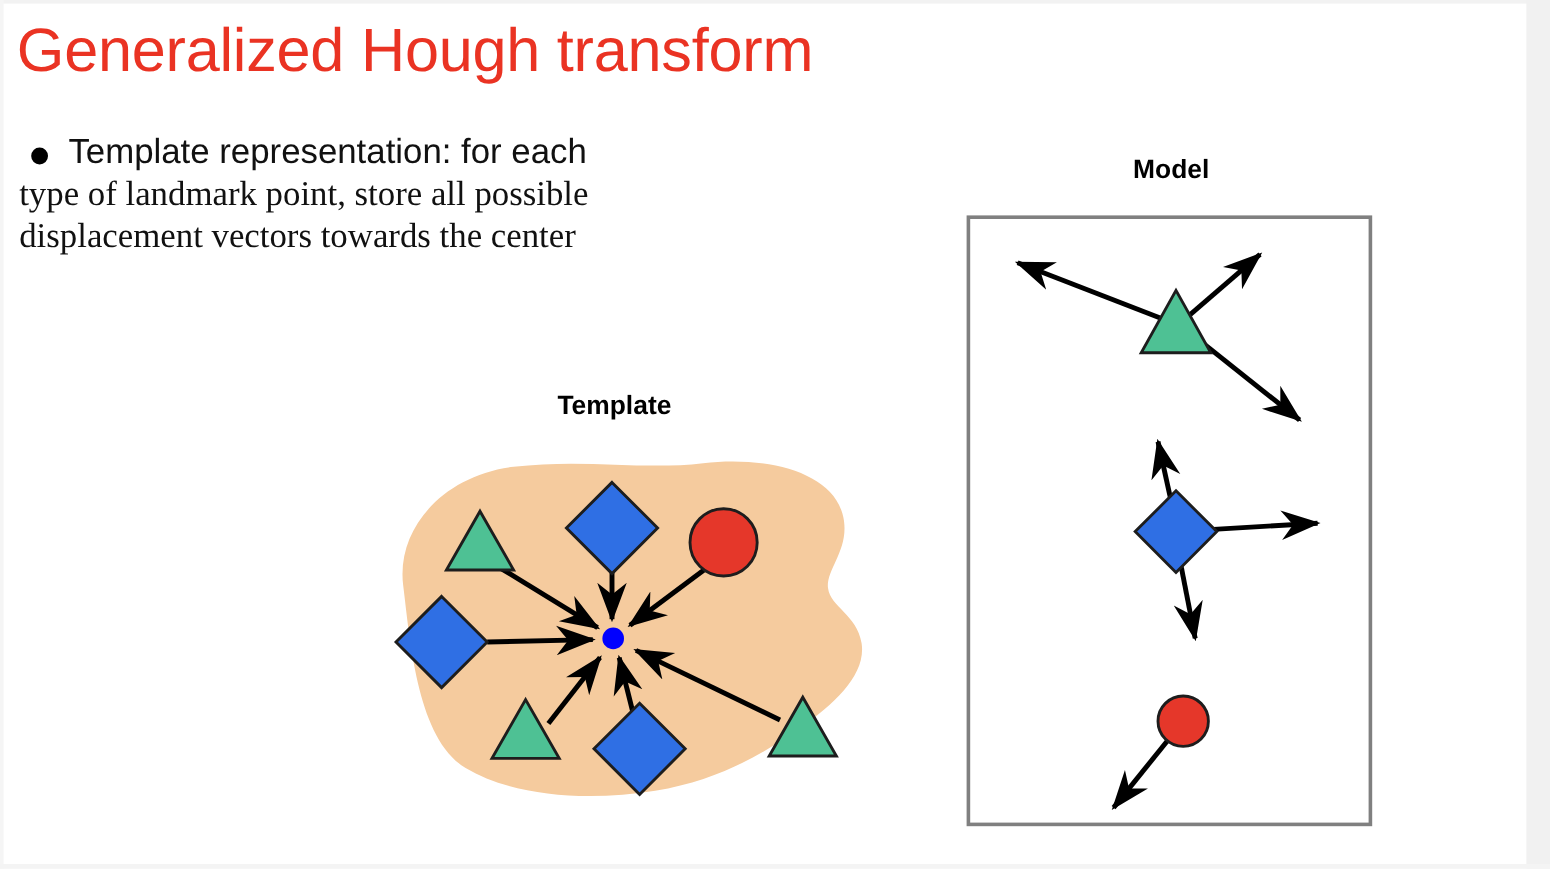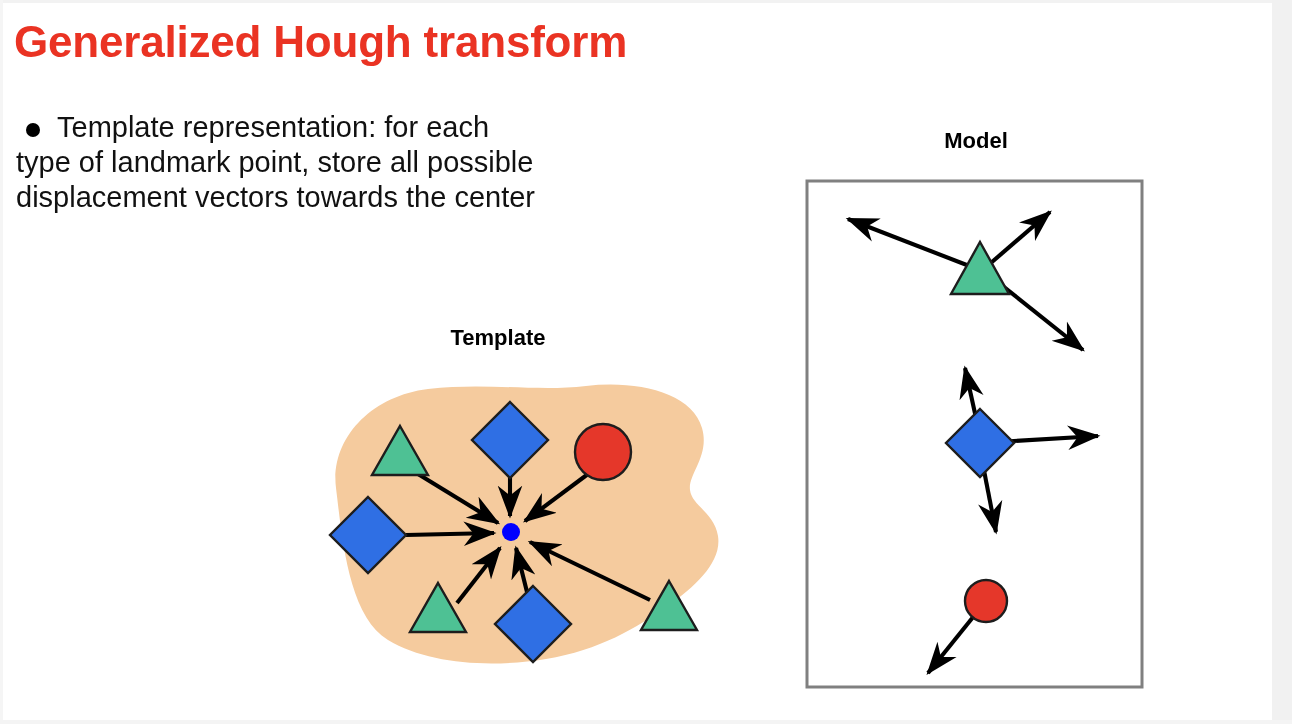--- a/index.html
+++ b/index.html
@@ -43,23 +43,23 @@
     position: absolute;
     left: 0; bottom: 0;
     width: 1292px; height: 4px;
     background: #f4f4f4;
   }
 
   #title {
     position: absolute;
     left: 14px;
     top: 13px;
-    font-size: 44px;
+    font-size: 51px;
     line-height: 58px;
-    font-weight: 700;
+    font-weight: 400;
     color: #ea3323;
     letter-spacing: -0.2px;
     white-space: nowrap;
   }
 
   #bullet-block {
     position: absolute;
     left: 16px;
     top: 110px;
     width: 560px;
@@ -79,32 +79,33 @@
     border-radius: 50%;
     background: #000000;
   }
   .bullet-text {
     display: block;
     padding-left: 41px;
   }
   .bullet-cont {
     display: block;
     padding-left: 0px;
+    font-family: Liberation Serif, serif;
   }
 
   .fig-label {
     position: absolute;
     font-size: 22px;
     font-weight: bold;
     color: #000000;
     text-align: center;
     white-space: nowrap;
   }
   #template-label {
-    left: 378px;
+    left: 392px;
     top: 325px;
     width: 240px;
   }
   #model-label {
     left: 856px;
     top: 128px;
     width: 240px;
   }
 
   #template-figure {

